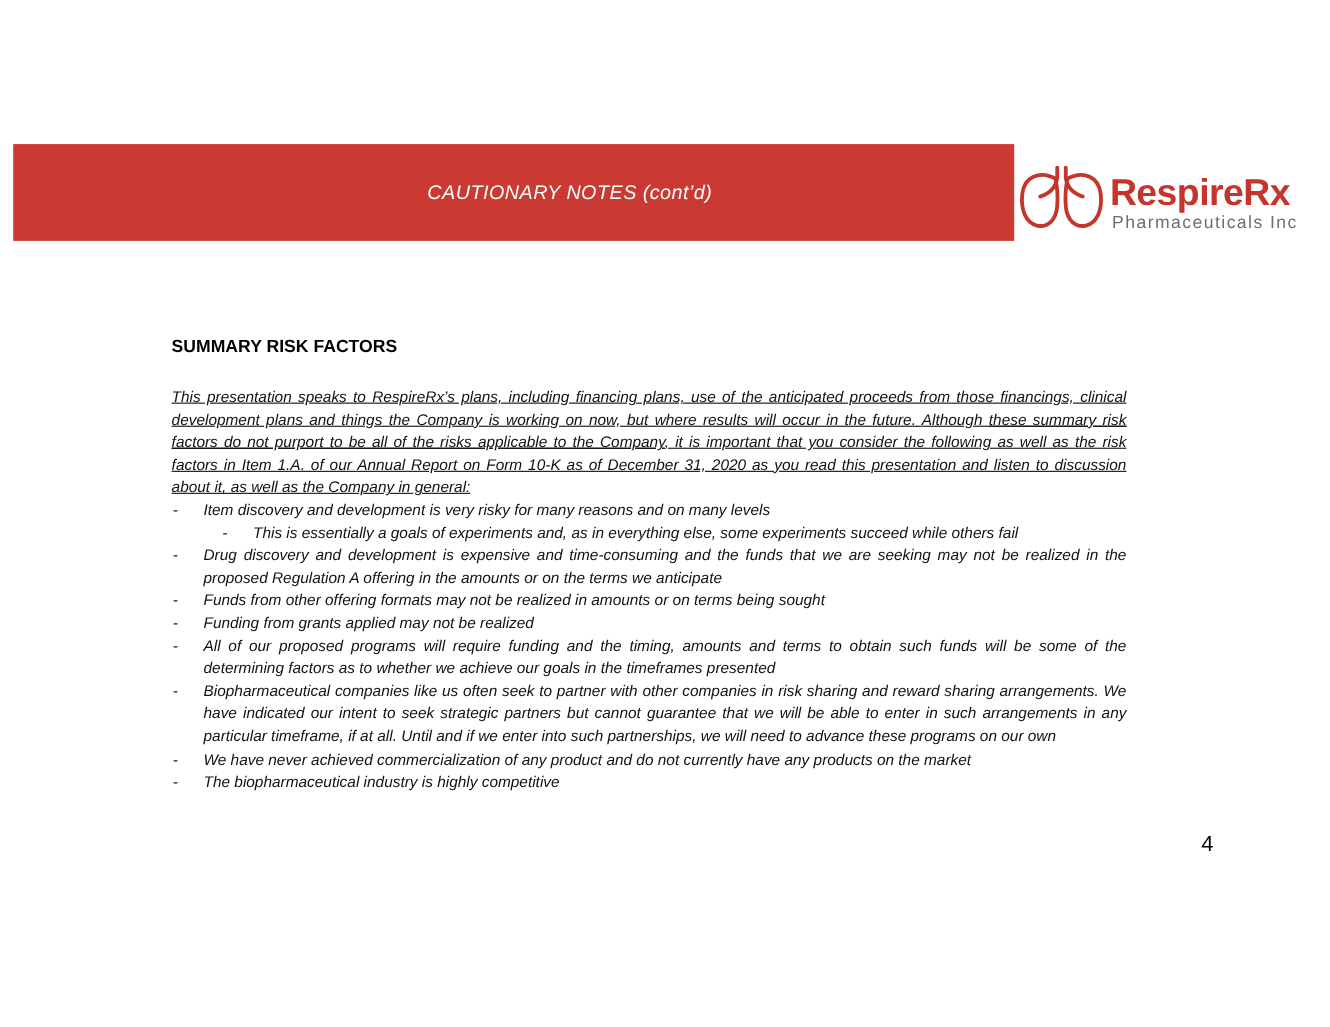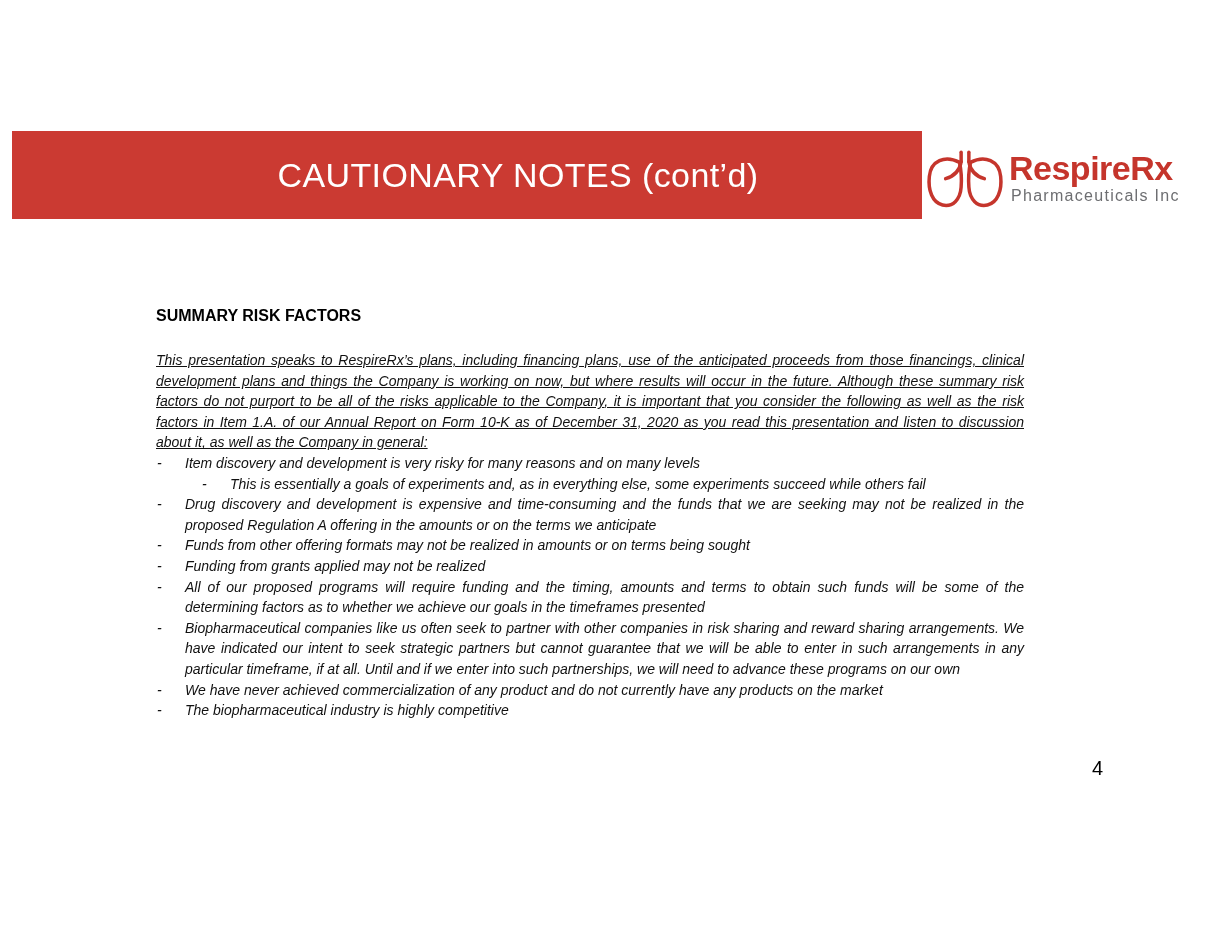--- a/index.html
+++ b/index.html
@@ -11,27 +11,27 @@
   .slide { position:absolute; inset:0; background:#fff; }
 
   
   .banner {
     position:absolute; left:12px; top:131px; width:910px; height:88px;
     background:var(--banner, #CB3A32);
     display:flex; align-items:center; justify-content:center;
     padding-left:102px;
   }
   .banner h1 {
-    color:var(--title-text, #fff); font-size:34px; font-weight:400; letter-spacing:.4px;
+    color:var(--title-text, #fff); font-size:18px; font-weight:400; letter-spacing:.4px;font-style:italic;
   }
 
   
   .logo {
     position:absolute; left:926px; top:150px; width:276px;
-    display:flex; align-items:flex-start; gap:5px;
+    display:flex; align-items:flex-end; gap:5px;
   }
   .logo-icon { color:var(--logo-red, #C5352C); line-height:0; flex:0 0 auto; }
   .logo-text { display:flex; flex-direction:column; }
   .logo-name {
     color:var(--logo-red, #C5352C); font-weight:700; font-size:34px; line-height:36px;
     letter-spacing:-0.5px;
   }
   .logo-sub {
     color:var(--logo-gray, #6D6E71); font-size:16px; letter-spacing:1.3px;
     margin-top:1px; padding-left:2px;

